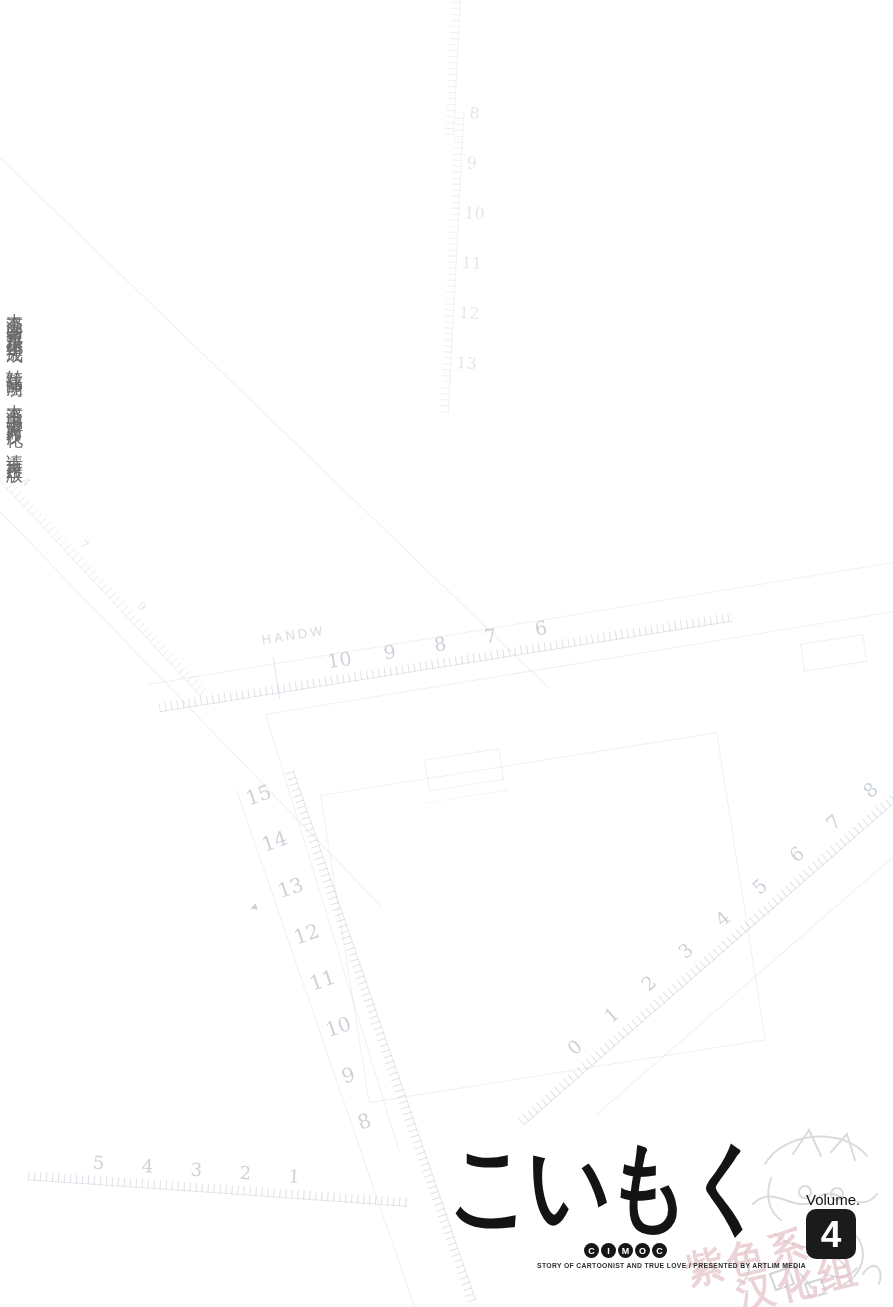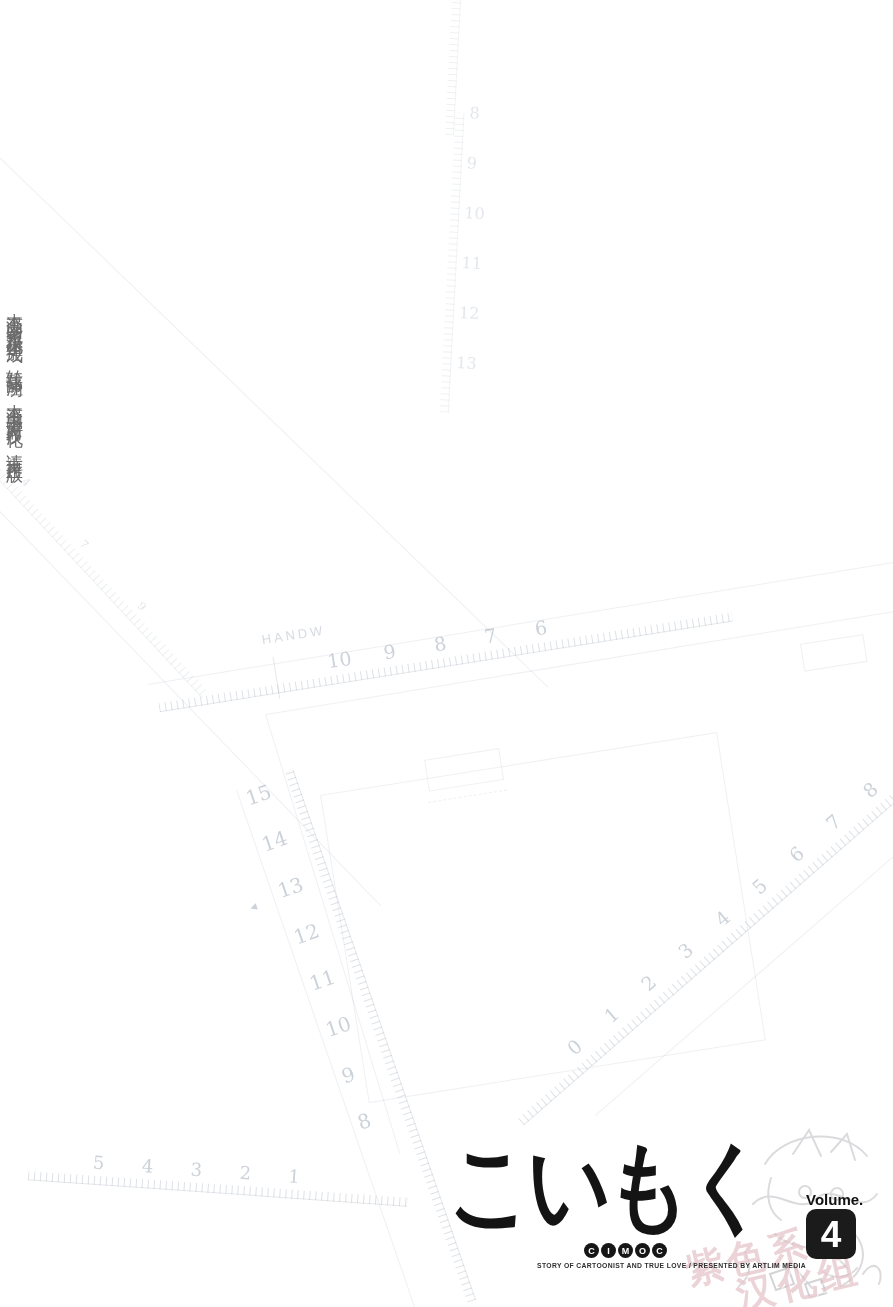--- a/index.html
+++ b/index.html
@@ -78,21 +78,21 @@
   }
   #cimoc-row{position:absolute;left:584px;top:1243px;display:flex;gap:2px;z-index:5;}
   #cimoc-row span{
     width:15px;height:15px;border-radius:50%;background:#161616;color:#fff;
     font-size:9px;font-weight:bold;display:flex;align-items:center;justify-content:center;
   }
   #logo-tagline{
     position:absolute;left:537px;top:1262px;z-index:5;white-space:nowrap;
     font-size:6.8px;font-weight:bold;color:#2e2e2e;letter-spacing:.35px;
   }
-  #volume-label{position:absolute;left:806px;top:1191px;font-size:15px;font-weight:bold;color:#111;z-index:5;}
+  #volume-label{position:absolute;left:806px;top:1191px;font-size:15px;font-weight:normal;color:#111;z-index:5;}
   #volume-badge{
     position:absolute;left:806px;top:1209px;width:50px;height:50px;z-index:5;
     background:#1b1b1b;border-radius:10px;display:flex;align-items:center;justify-content:center;
   }
   #volume-badge span{color:#fff;font-size:37px;font-weight:bold;line-height:1;}
   
   #sketch{position:absolute;left:735px;top:1122px;z-index:1;}
   #pink-watermark{
     position:absolute;left:688px;top:1234px;z-index:2;transform:rotate(-13deg);
     font-weight:bold;font-size:38px;letter-spacing:4px;line-height:36px;

